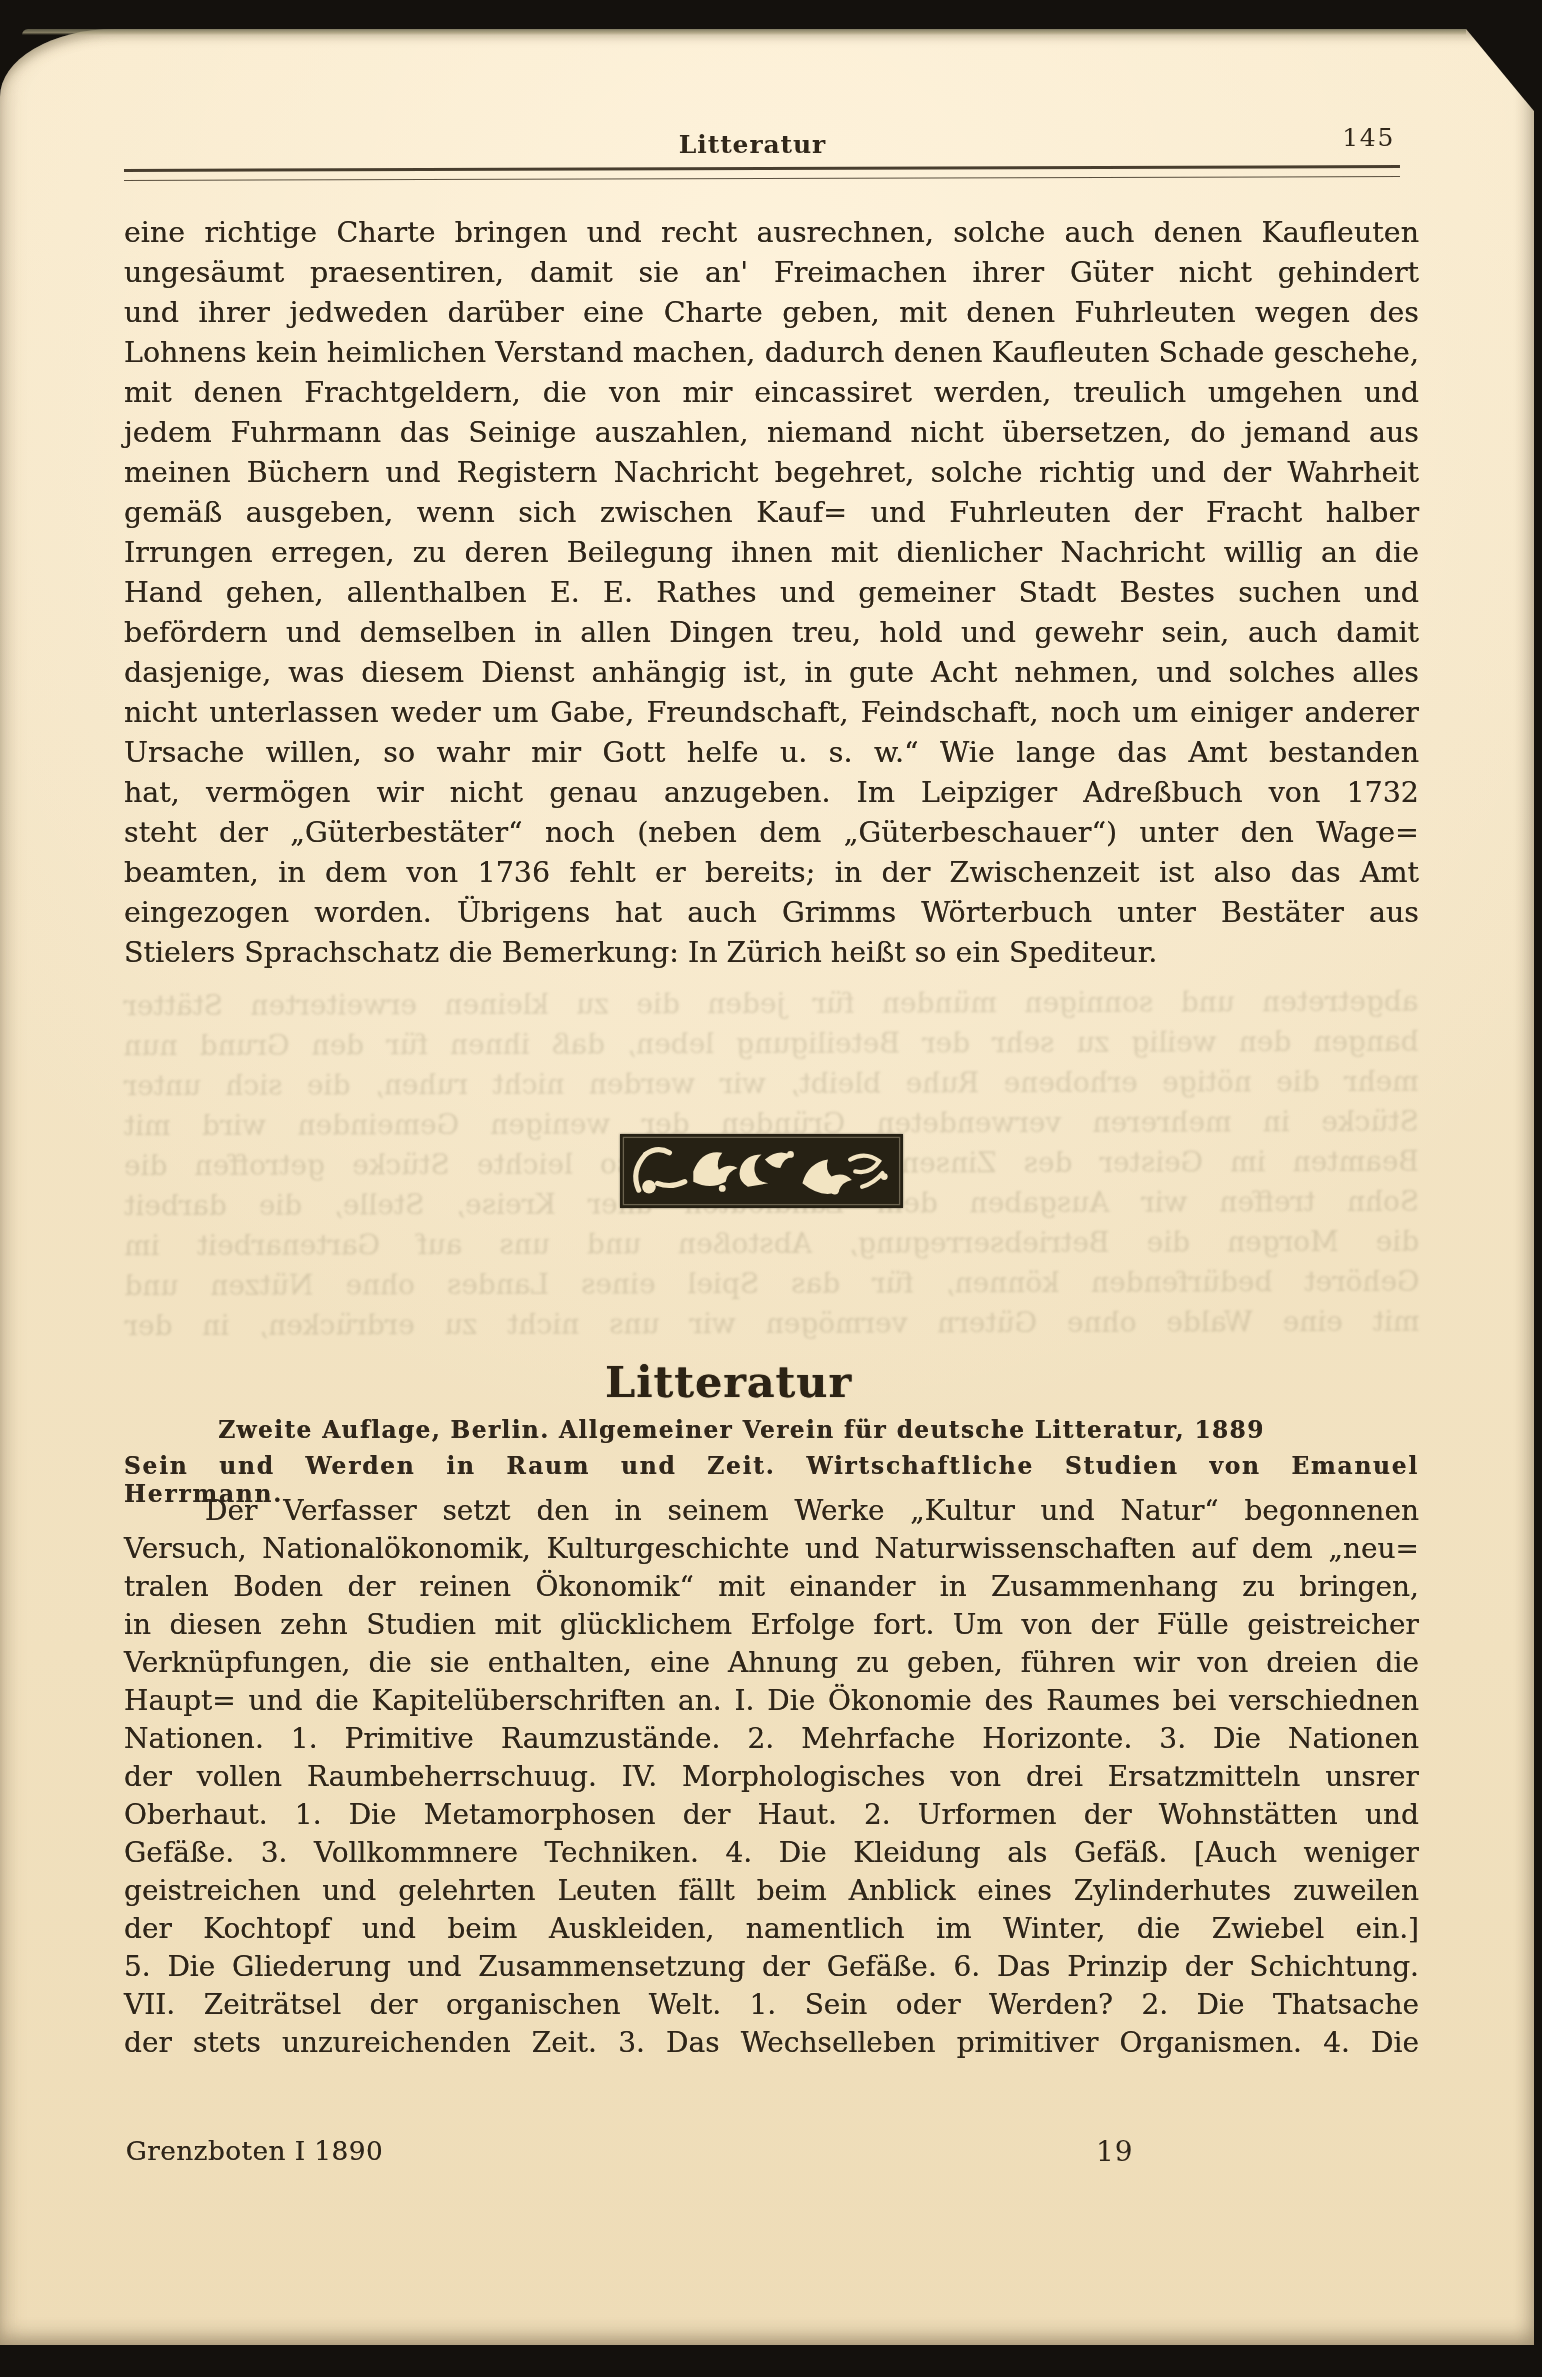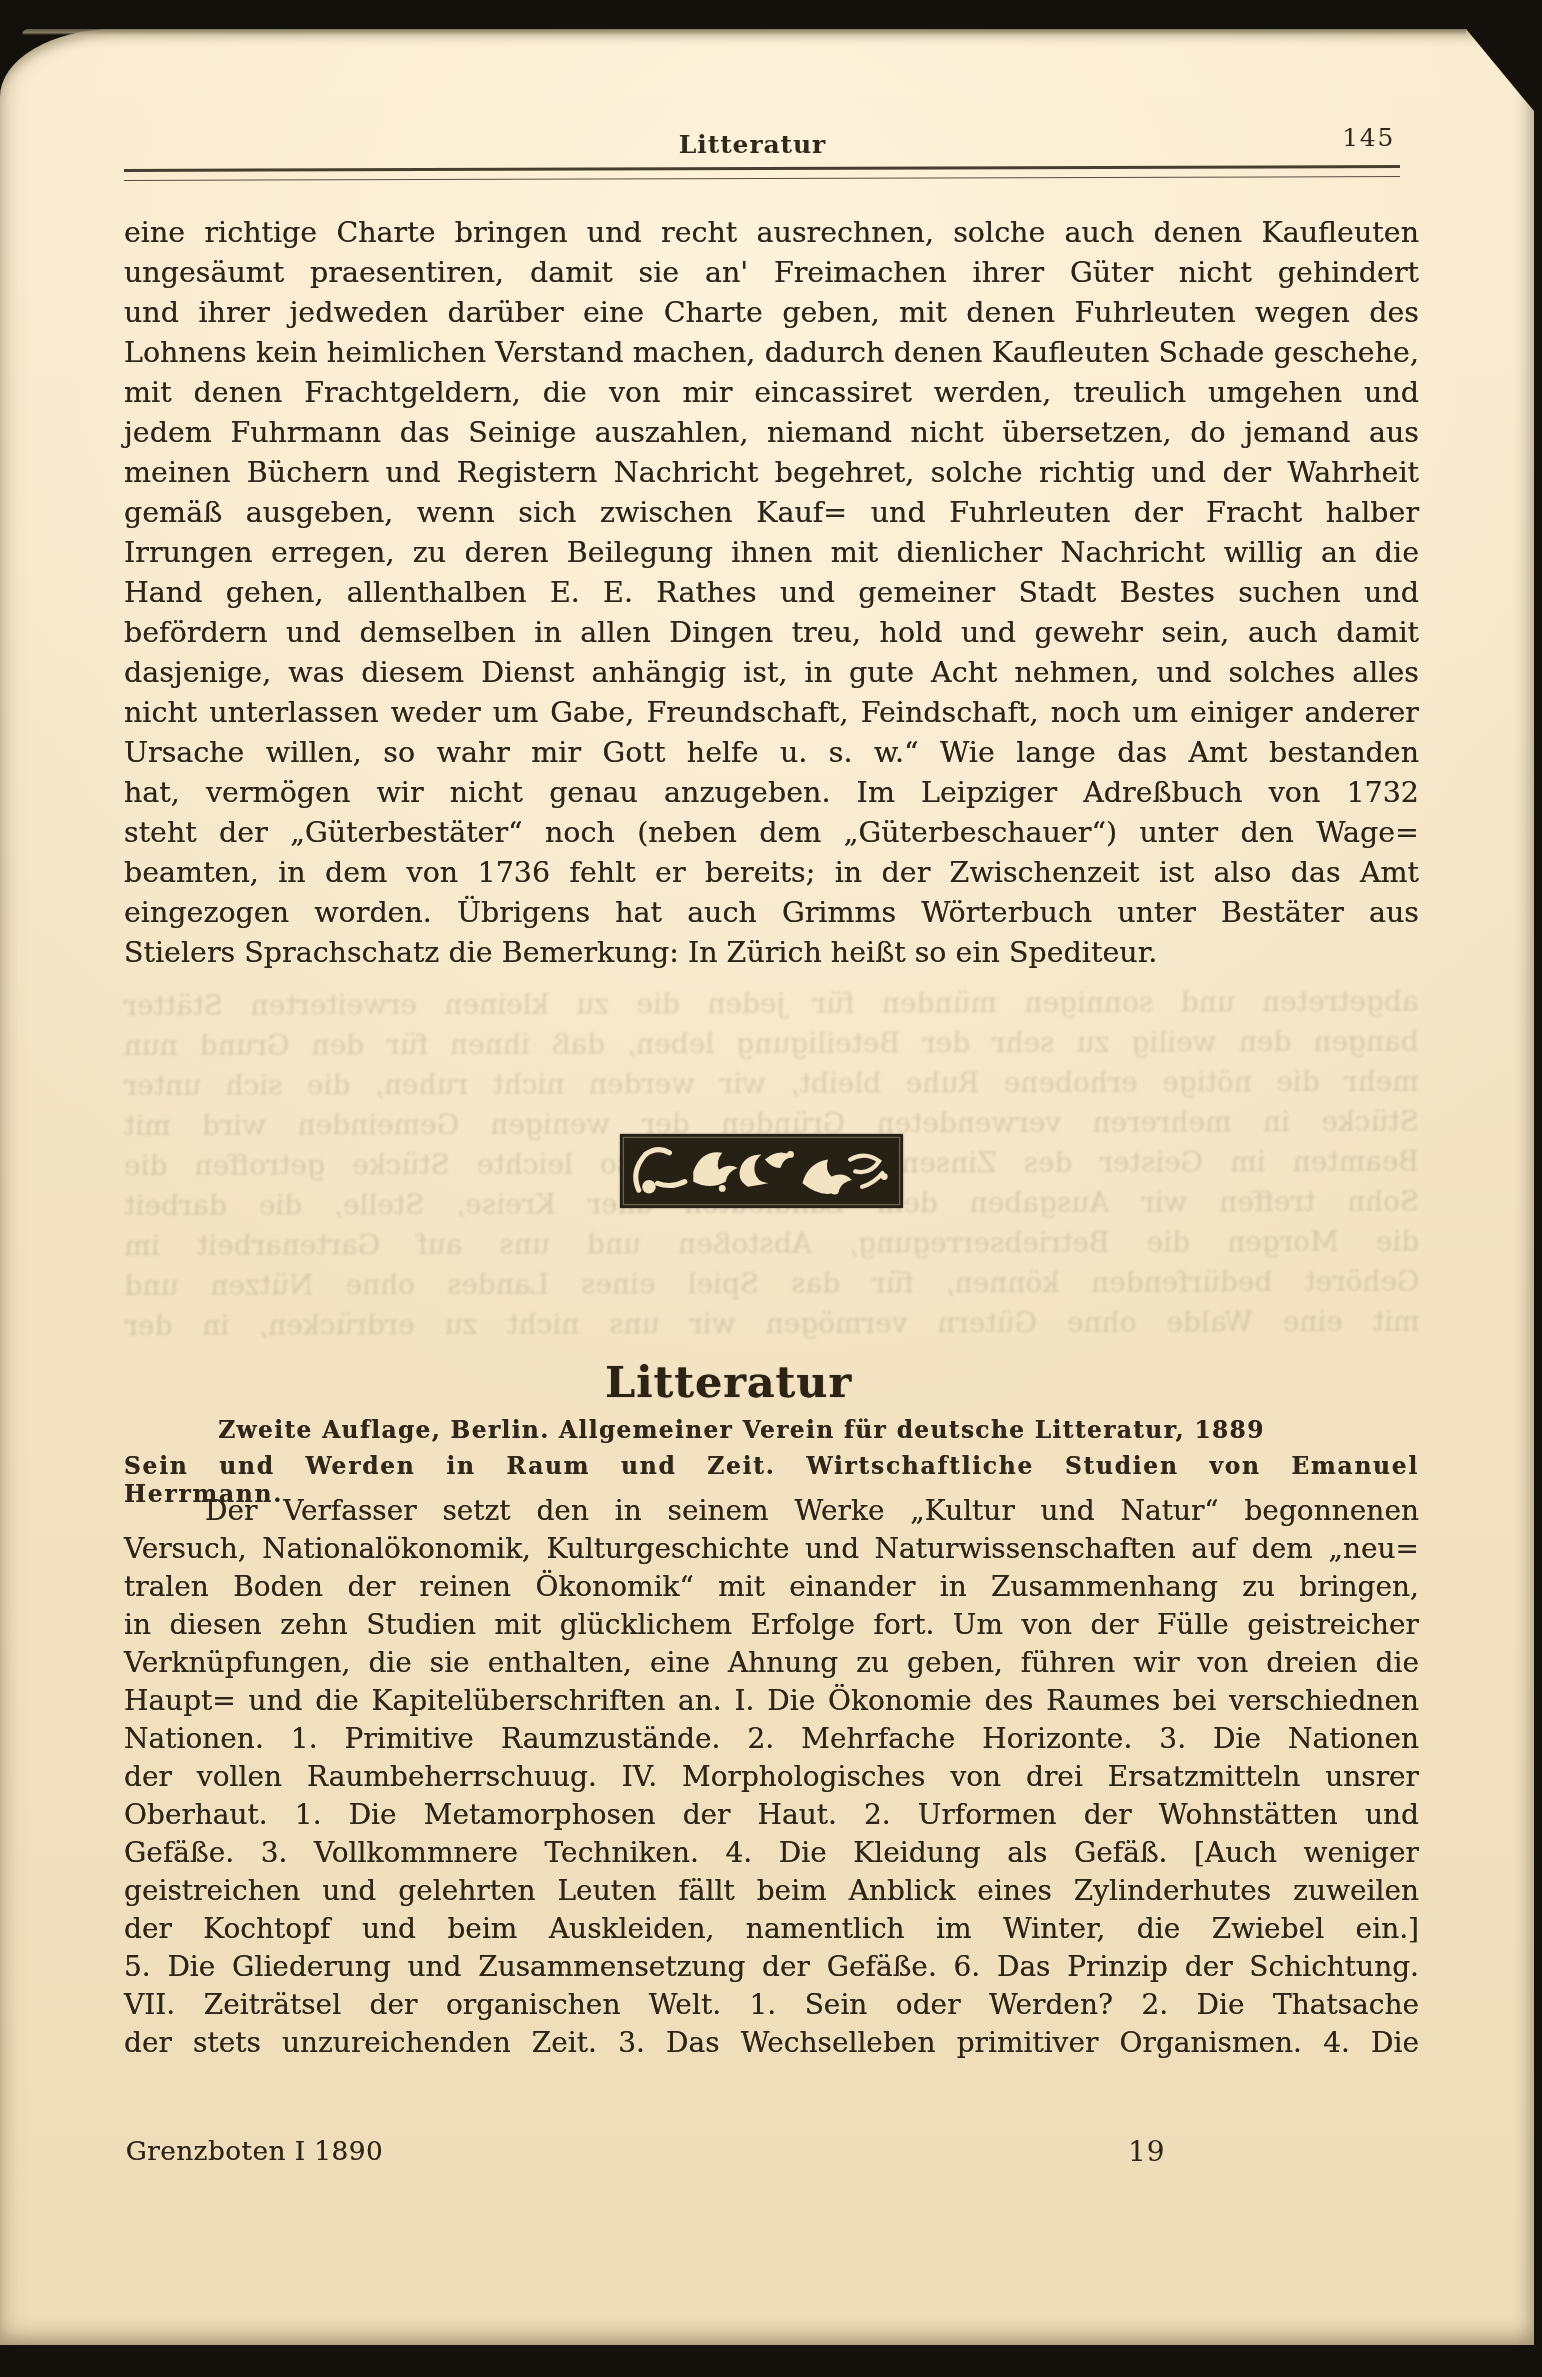--- a/index.html
+++ b/index.html
@@ -85,21 +85,21 @@
   }
   .review-head.l1{top:1452px;letter-spacing:1.7px;word-spacing:6px;text-align:justify;text-align-last:justify;}
   .review-head.l2{top:1416px;text-align:center;transform:translateX(-30px);letter-spacing:1.3px;}
 
   .footer-imprint{
     position:absolute;top:2135px;left:1.7px;
     font-size:26.4px;font-weight:normal;letter-spacing:0.4px;color:#2e2519;
     text-shadow:0 0 0.5px rgba(46,37,25,.7);
   }
   .footer-sheet{
-    position:absolute;top:2135px;left:1004px;
+    position:absolute;top:2135px;left:972px;
     font-size:28px;color:#2e2519;letter-spacing:0.9px;
   }
 </style>
 </head>
 <body>
 
 <div class="scan">
   <div class="page">
     <div class="top-edge"></div>
   </div>

